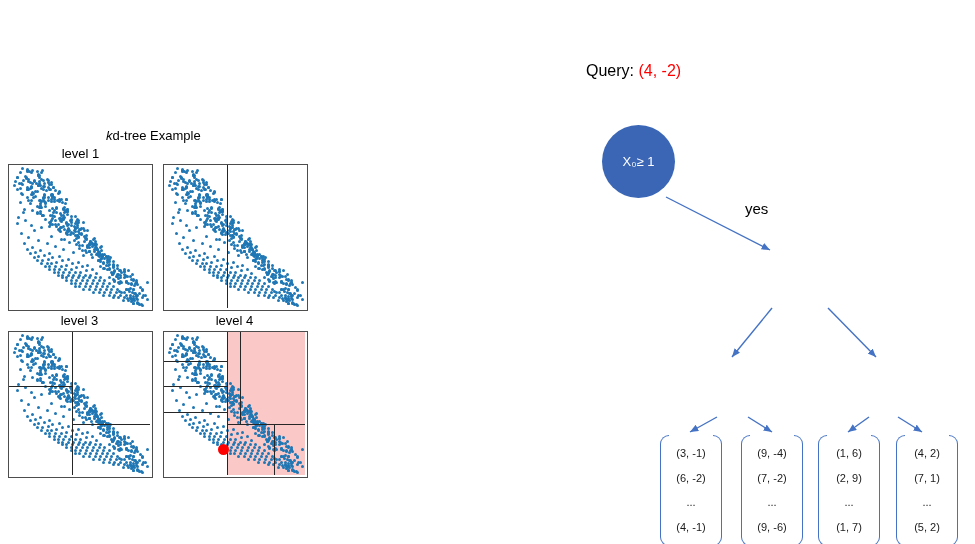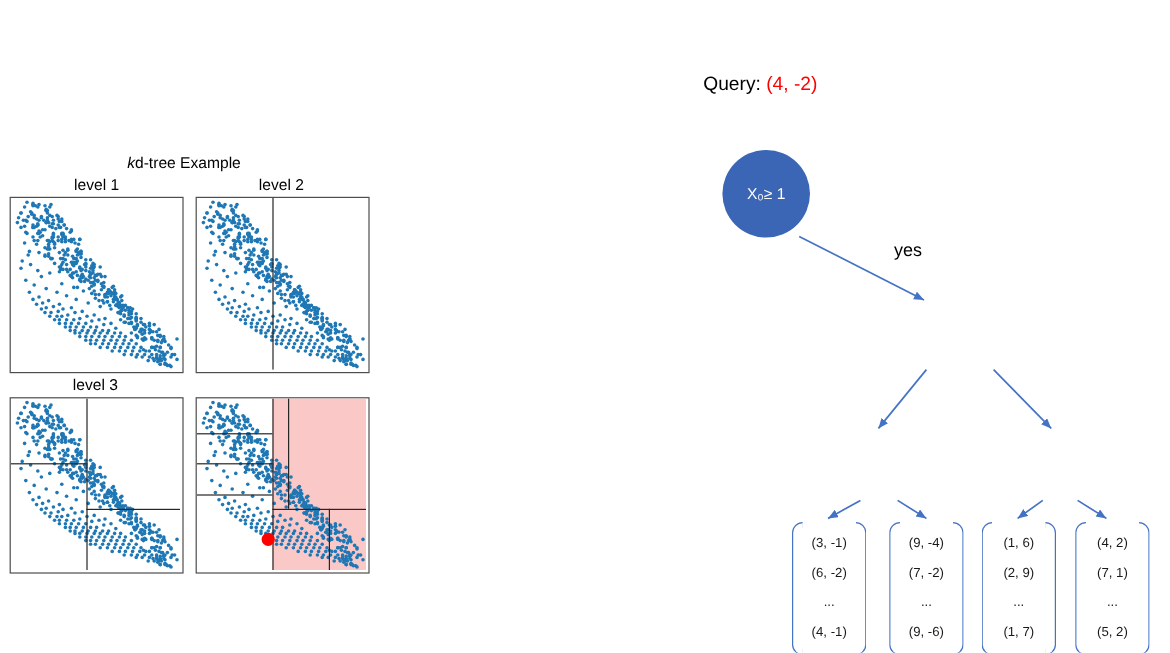--- a/index.html
+++ b/index.html
@@ -722,21 +722,20 @@
       <div class="dot" style="left: 64.77px; top: 120.05px; background: rgb(31, 119, 180);"></div>
       <div class="dot" style="left: 73.23px; top: 122.91px; background: rgb(31, 119, 180);"></div>
       <div class="dot" style="left: 83.1px; top: 125.77px; background: rgb(31, 119, 180);"></div>
       <div class="dot" style="left: 92.97px; top: 128.63px; background: rgb(31, 119, 180);"></div>
       <div class="dot" style="left: 102.84px; top: 131.49px; background: rgb(31, 119, 180);"></div>
       <div class="dot" style="left: 112.71px; top: 134.35px; background: rgb(31, 119, 180);"></div>
       <div class="dot" style="left: 122.58px; top: 137.21px; background: rgb(31, 119, 180);"></div>
       <div class="dot" style="left: 132.45px; top: 138.64px; background: rgb(31, 119, 180);"></div>
     </div>
 
-  <div class="panel-label" style="left:163px; top:18px; width:143px;">level 2</div>
   <div class="panel" id="panel-2" style="left:163px; top:36px; width:143px; height:145px;">
       <div class="dot" style="left: 87.4342px; top: 83.3597px;"></div>
       <div class="dot" style="left: 22.7285px; top: 26.9921px;"></div>
       <div class="dot" style="left: 34.6687px; top: 36.0503px;"></div>
       <div class="dot" style="left: 53.3422px; top: 43.2695px;"></div>
       <div class="dot" style="left: 125.867px; top: 128.848px;"></div>
       <div class="dot" style="left: 65.2997px; top: 64.6209px;"></div>
       <div class="dot" style="left: 35.7885px; top: 23.6719px;"></div>
       <div class="dot" style="left: 104.191px; top: 114.963px;"></div>
       <div class="dot" style="left: 63.8238px; top: 60.1999px;"></div>
@@ -1880,20 +1879,21 @@
       <div class="dot" style="left: 92.97px; top: 128.63px; background: rgb(31, 119, 180);"></div>
       <div class="dot" style="left: 102.84px; top: 131.49px; background: rgb(31, 119, 180);"></div>
       <div class="dot" style="left: 112.71px; top: 134.35px; background: rgb(31, 119, 180);"></div>
       <div class="dot" style="left: 122.58px; top: 137.21px; background: rgb(31, 119, 180);"></div>
       <div class="dot" style="left: 132.45px; top: 138.64px; background: rgb(31, 119, 180);"></div>
       <div class="vline" style="left: 63.45px; top: 0px; height: 143px;"></div>
       <div class="hline" style="top: 54.34px; left: 0px; width: 63.45px;"></div>
       <div class="hline" style="top: 91.52px; left: 63.45px; width: 77.55px;"></div>
     </div>
 
+  <div class="panel-label" style="left:163px; top:185px; width:143px;">level 4</div>
   <div class="panel" id="panel-4" style="left:163px; top:203px; width:143px; height:145px;">
       <div class="region" style="left: 63.45px; top: 0px; width: 77.55px; height: 143px;"></div>
       <div class="dot" style="left: 87.4342px; top: 83.3597px;"></div>
       <div class="dot" style="left: 22.7285px; top: 26.9921px;"></div>
       <div class="dot" style="left: 34.6687px; top: 36.0503px;"></div>
       <div class="dot" style="left: 53.3422px; top: 43.2695px;"></div>
       <div class="dot" style="left: 125.867px; top: 128.848px;"></div>
       <div class="dot" style="left: 65.2997px; top: 64.6209px;"></div>
       <div class="dot" style="left: 35.7885px; top: 23.6719px;"></div>
       <div class="dot" style="left: 104.191px; top: 114.963px;"></div>

